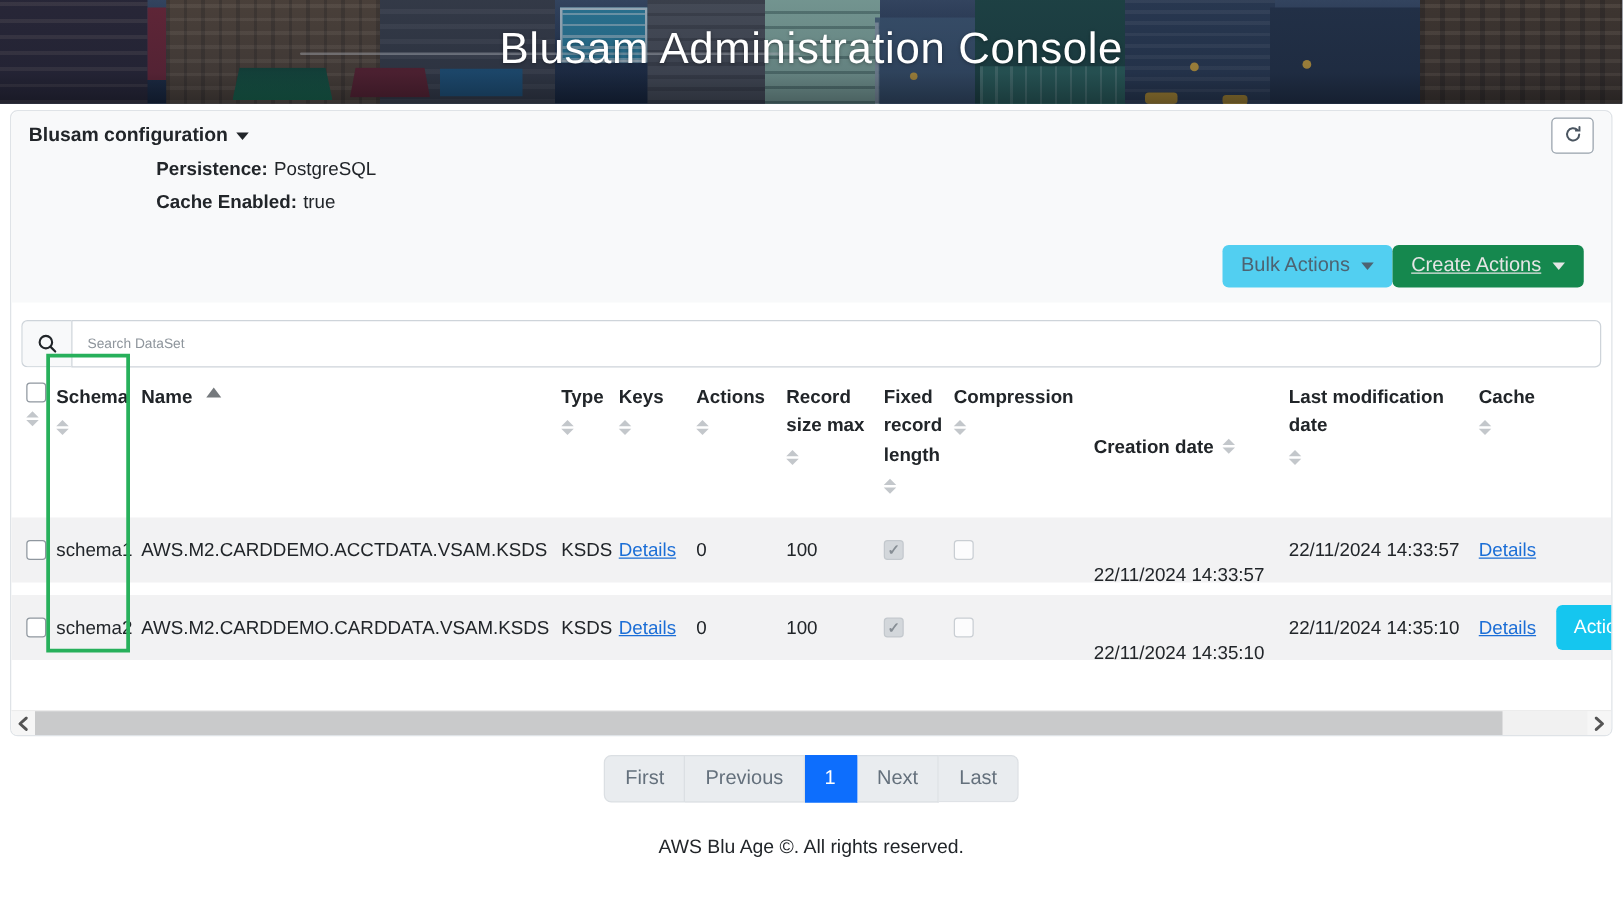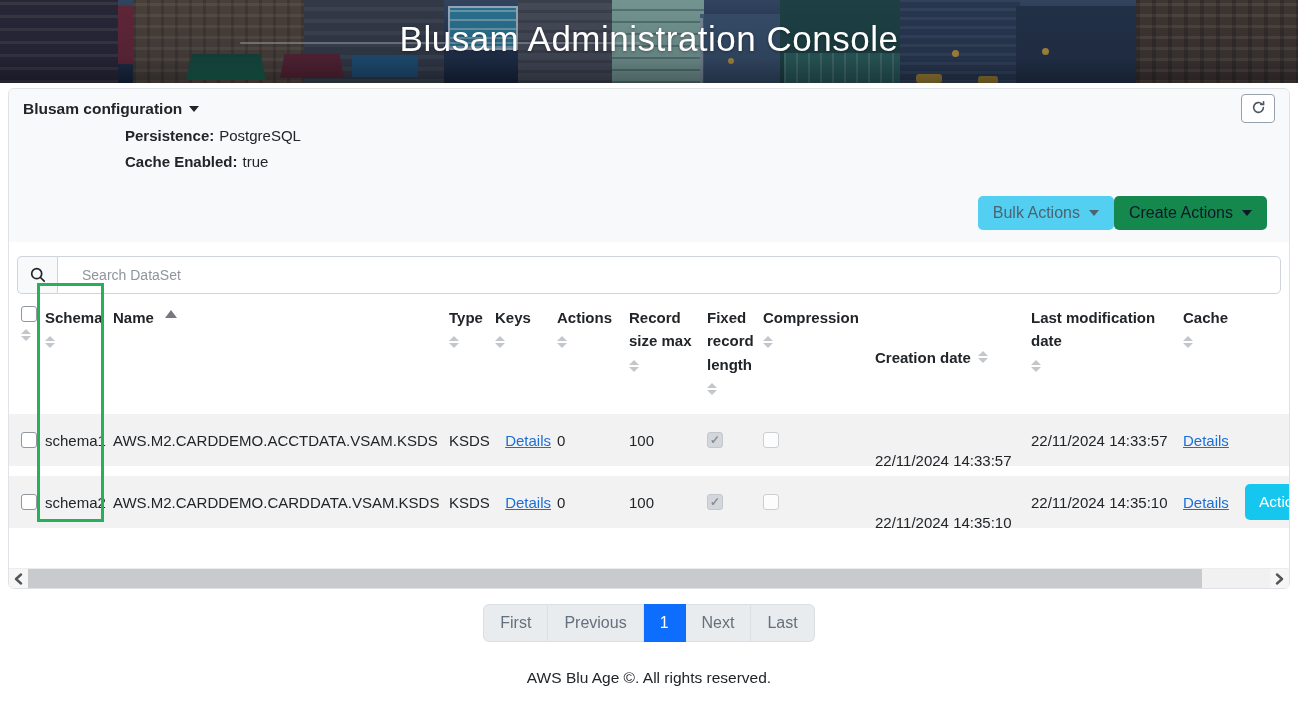--- a/index.html
+++ b/index.html
@@ -55,43 +55,43 @@
   .caret { width:0; height:0; border-left:5px solid transparent; border-right:5px solid transparent;
     border-top:6px solid currentColor; display:inline-block; }
   .config-line { margin:9px 0 0 102px; font-size:15px; }
   .config-line .lbl { font-weight:700; margin-right:5px; }
   .refresh-btn { position:absolute; top:5px; right:14px; width:34px; height:29px; background:#fff;
     border:1px solid #97a1ab; border-radius:4px; display:flex; align-items:center; justify-content:center; cursor:pointer; }
   .actions-row { display:flex; justify-content:flex-end; margin:26px 8px 0 0; }
   .btn { display:inline-flex; align-items:center; gap:9px; font-size:16px; border:none;
     border-radius:5px; padding:8px 15px; cursor:pointer; font-family:inherit; }
   .btn.bulk { background:#52cff1; color:#4d6372; }
-  .btn.create { background:#15884e; color:#0f172a; }
+  .btn.create { background:#15884e; color:#e5e5e5;text-decoration:underline; }
 
   
   .search-row { display:flex; margin:14px 8px 6px 8px; height:38px; }
   .search-prepend { width:40px; display:flex; align-items:center; justify-content:center;
     background:#f8f9fa; border:1px solid #ced4da; border-right:none; border-radius:5px 0 0 5px; }
-  .search-input { flex:1; border:1px solid #ced4da; border-radius:0 5px 5px 0; padding:0 24px;
-    font-size:14px; color:#212529; outline:none; font-family:inherit; }
+  .search-input { flex:1; border:1px solid #ced4da; border-radius:0 5px 5px 0; padding:0 12px;
+    font-size:11px; color:#212529; outline:none; font-family:inherit; }
   .search-input::placeholder { color:#8e959c; }
 
   
   .tbl { position:relative; }
   .thead { display:flex; align-items:flex-start; min-height:114px; padding-top:6px; }
   .tr { position:relative; display:flex; align-items:center; height:52px; background:#f2f2f3; margin-bottom:10px; font-size:15px; }
   .td, .th { flex:none; padding-left:6px; }
   .th { font-weight:700; font-size:15px; line-height:1.55; display:flex; flex-direction:column; align-items:flex-start; gap:7px; }
   .th.inline { flex-direction:row; gap:7px; }
   .th.inline .sort { margin-top:5px; }
   .c-check{width:32px; padding-left:12px;}
   .c-schema{width:66px; padding-left:4px;}
   .c-name{width:336px;}
   .c-type{width:46px;}
-  .c-keys{width:62px;text-align:right;}
+  .c-keys{width:62px;}
   .c-records{width:72px;}
   .c-rsm{width:78px;}
   .c-frl{width:56px;}
   .c-comp{width:112px;}
   .c-cdate{width:156px;margin-top:40px;}
   .c-mdate{width:152px;}
   .c-cache{width:70px;}
   .sort { display:inline-flex; flex-direction:column; gap:2px; cursor:pointer; }
   .sort i { display:block; width:0; height:0; border-left:5px solid transparent; border-right:5px solid transparent; }
   .sort .up { border-bottom:5px solid #c3c7cb; }

